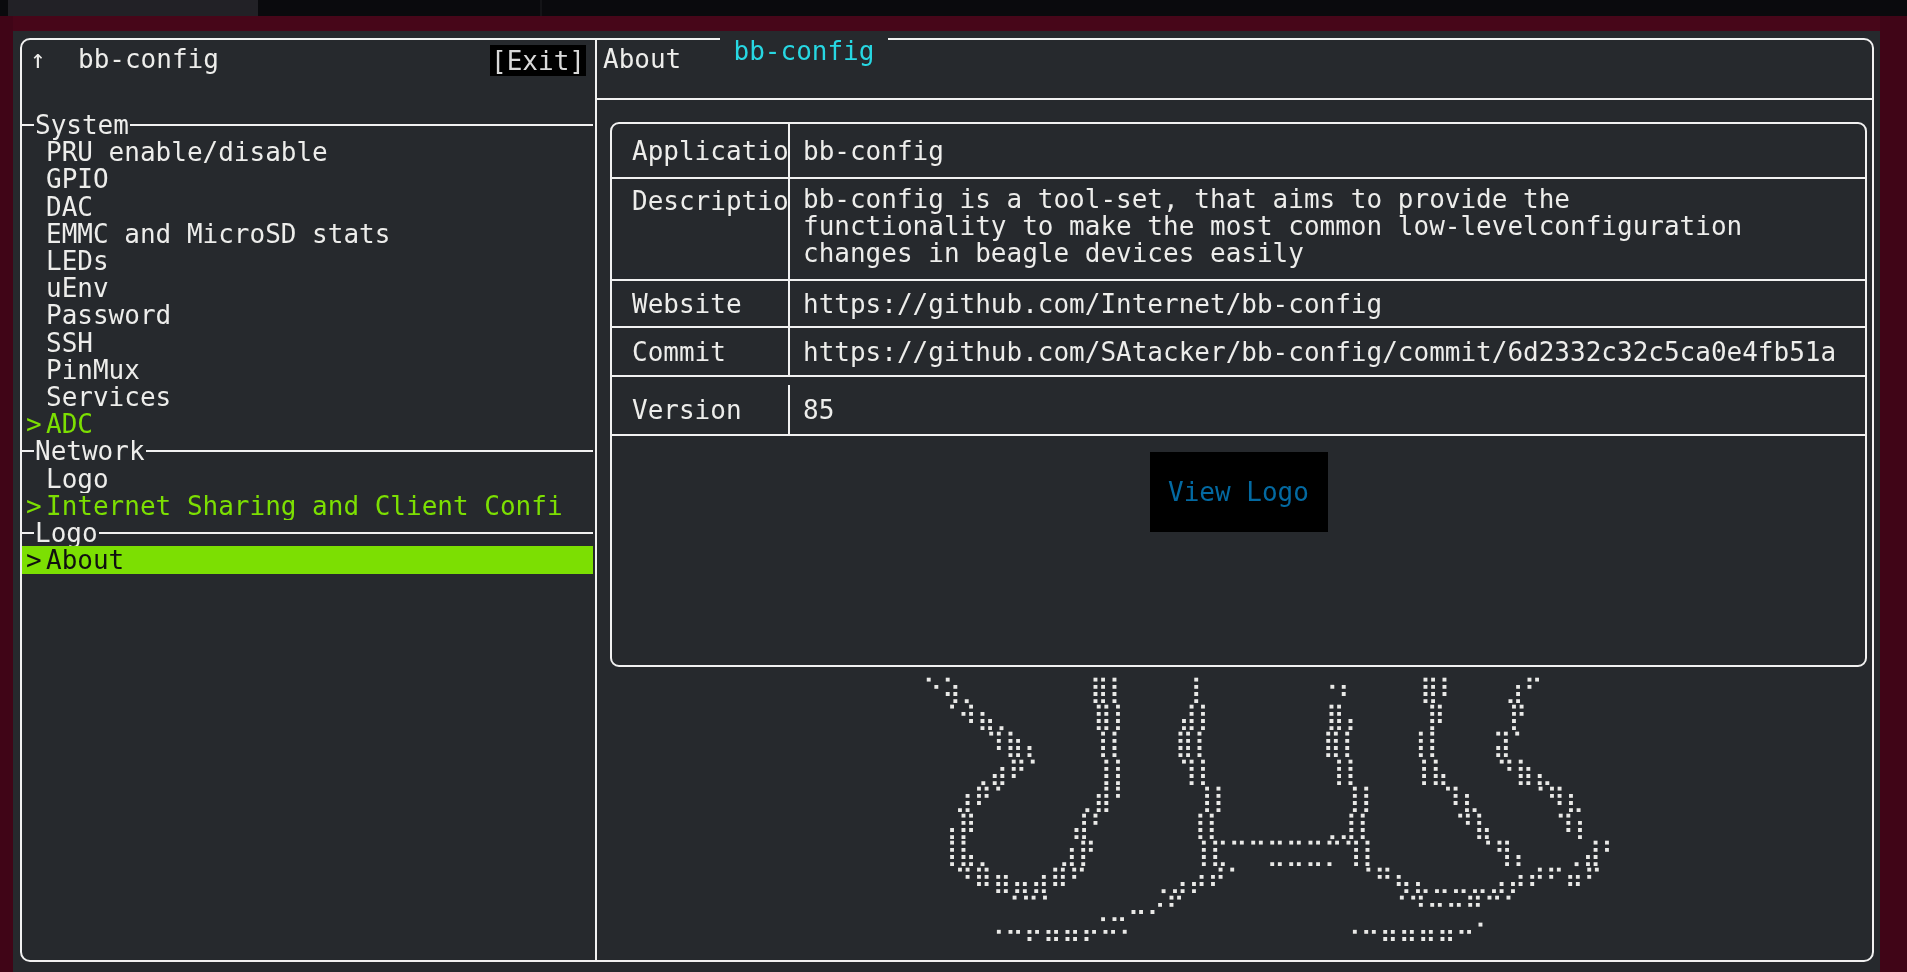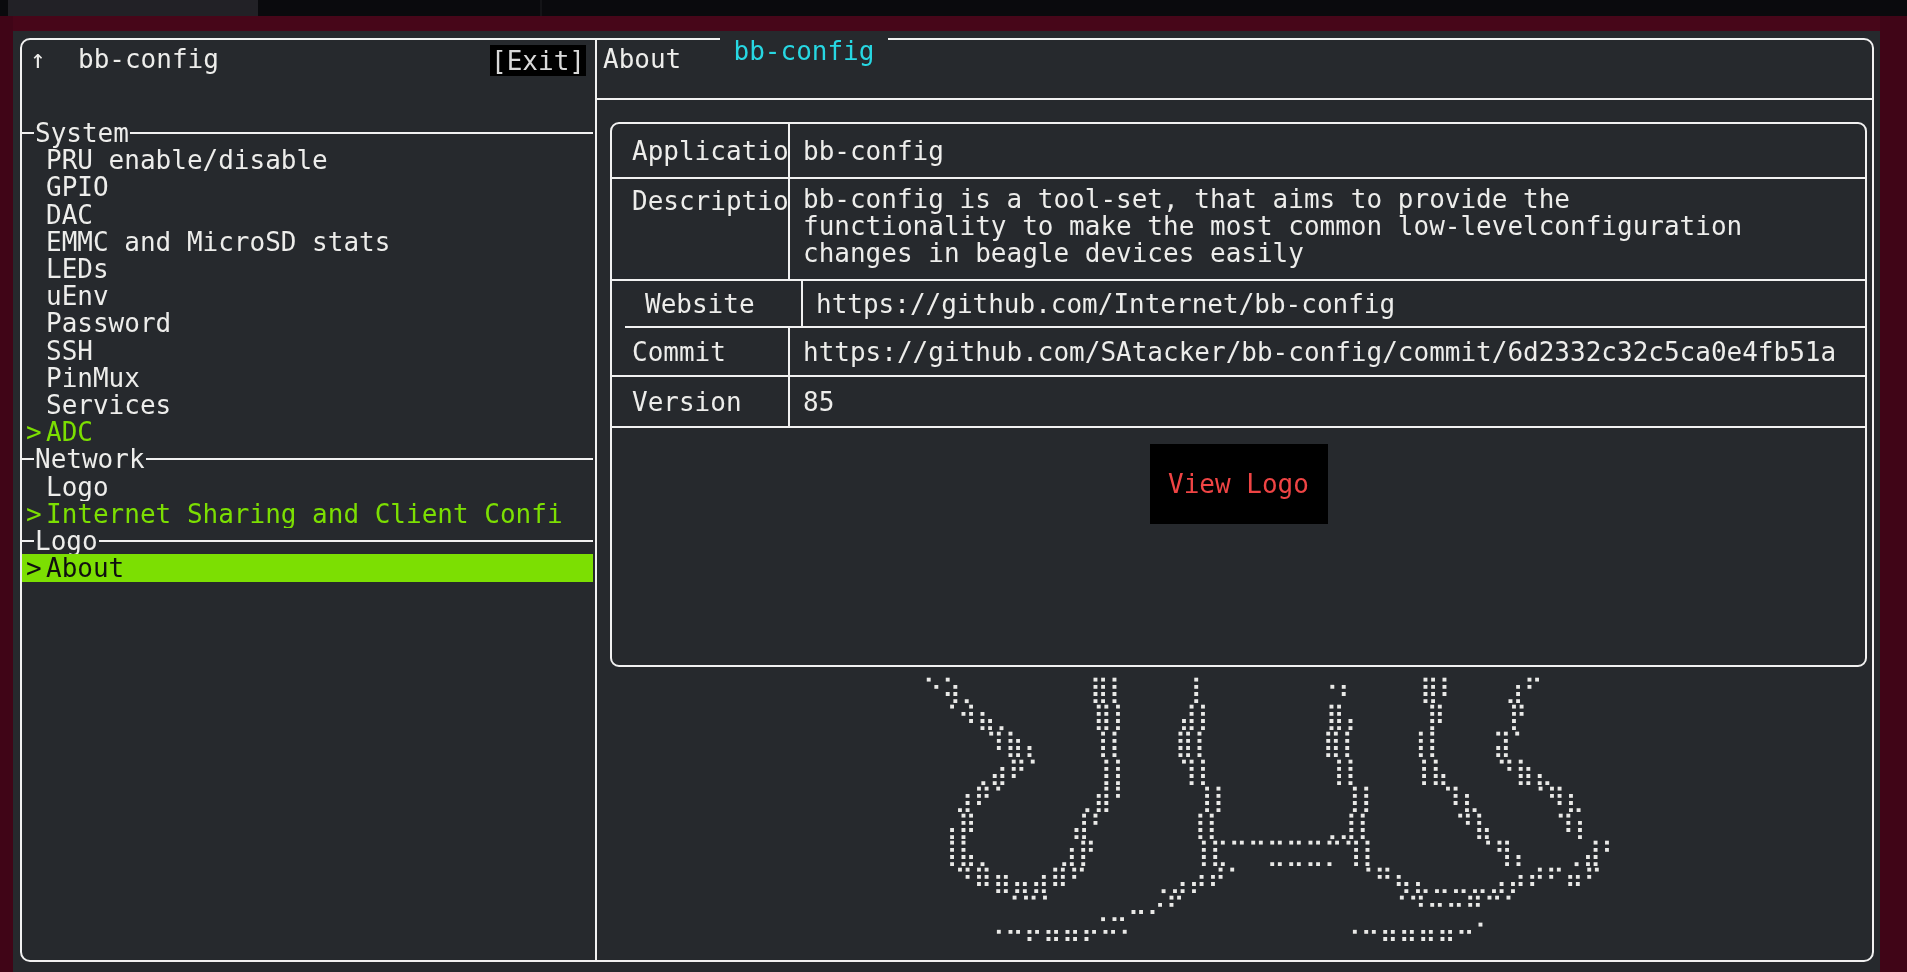--- a/index.html
+++ b/index.html
@@ -34,21 +34,21 @@
   .app-name   { position:absolute; left:65px; top:13px; }
   .exit-btn   {
     position:absolute; left:477px; top:14px; width:96px; height:31px;
     background:#000; color:#d9d9d9; display:flex; align-items:center; justify-content:center;
     cursor:pointer;
   }
   .page-title { position:absolute; left:590px; top:13px; }
   .right-hsep { position:absolute; left:582px; top:67px; width:1279px; height:2px; background:#f1f1f1; }
 
   
-  .menu { position:absolute; left:9px; top:16px; width:571px; height:924px; }
+  .menu { position:absolute; left:9px; top:8px; width:571px; height:924px; }
   .msep { position:absolute; left:0; width:100%; height:27px; display:flex; align-items:center; }
   .msep::before { content:""; width:12px; height:0; border-top:2px solid #f1f1f1; }
   .msep::after  { content:""; flex:1; height:0; border-top:2px solid #f1f1f1; }
   .msep span { padding:0 1px; white-space:nowrap; }
   .mi { position:absolute; left:0; width:100%; height:28px; line-height:28px; cursor:pointer; white-space:nowrap; overflow:hidden; }
   .mi .arrow { position:absolute; left:4px; }
   .mi .lbl   { position:absolute; left:24px; }
   .mi.visited { color:#7cdf02; }
   .mi.selected { background:#7cdf02; color:#101010; }
 
@@ -62,26 +62,26 @@
   .trow:last-child { border-bottom:none; flex:1; }
   .tlabel {
     width:178px; border-right:2px solid #f1f1f1; padding-left:20px;
     display:flex; align-items:center; flex-shrink:0; overflow:hidden; white-space:nowrap;
   }
   .tvalue { flex:1; padding-left:13px; display:flex; align-items:center; overflow:hidden; white-space:nowrap; }
   .r-app  { height:55px; }
   .r-desc { height:102px; }
   .r-desc .tlabel { align-items:flex-start; padding-top:7px; }
   .r-desc .tvalue { align-items:flex-start; padding-top:7px; white-space:pre-line; line-height:27.2px; }
-  .r-web  { height:47px;margin-left:13px; }
+  .r-web  { height:47px; }
   .r-commit { height:49px; }
-  .r-version { height:51px; }
+  .r-version { height:51px;margin-top:8px; }
   .r-button { justify-content:center; align-items:flex-start; padding-top:16px; }
   .view-logo-btn {
-    width:178px; height:80px; background:#000; color:#ef4444;
+    width:178px; height:80px; background:#000; color:#0369a1;
     display:flex; align-items:center; justify-content:center; cursor:pointer;
   }
   
   .logo-art {
     position:absolute; left:910px; top:645px; color:#e9e9e7;
     font-size:26px; line-height:27.2px; white-space:pre;
   }
 </style>
 </head>
 <body>

